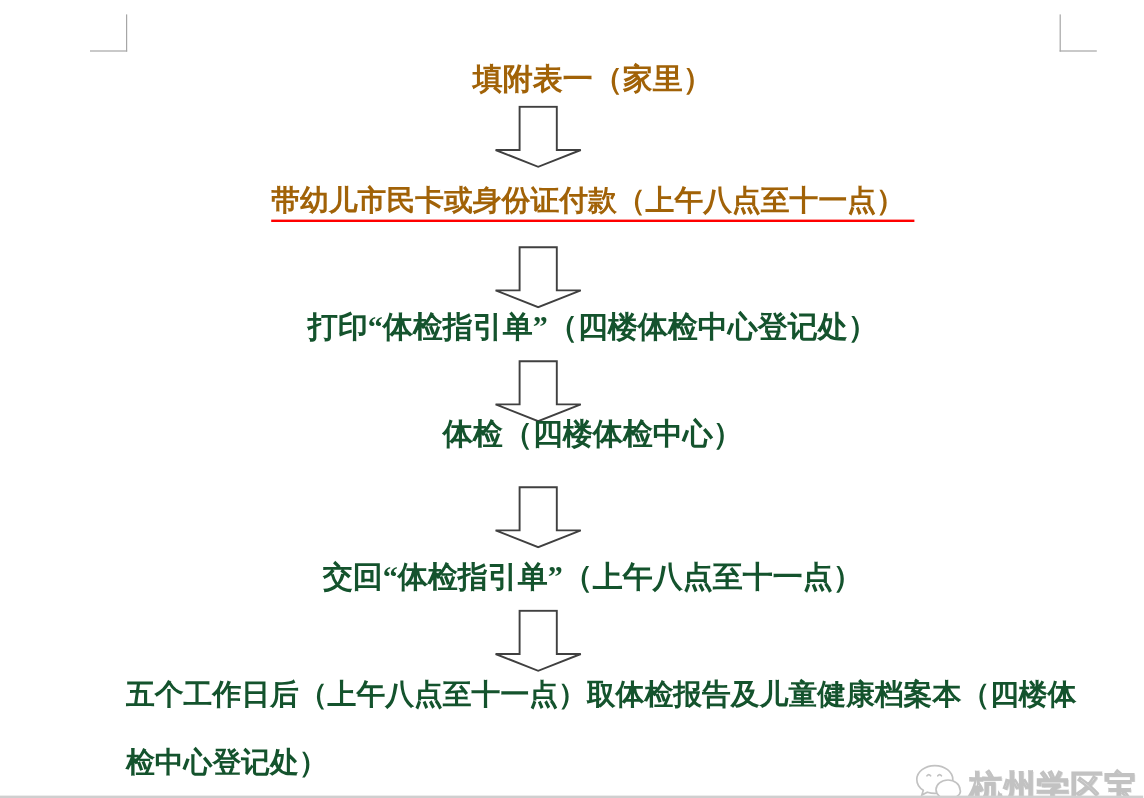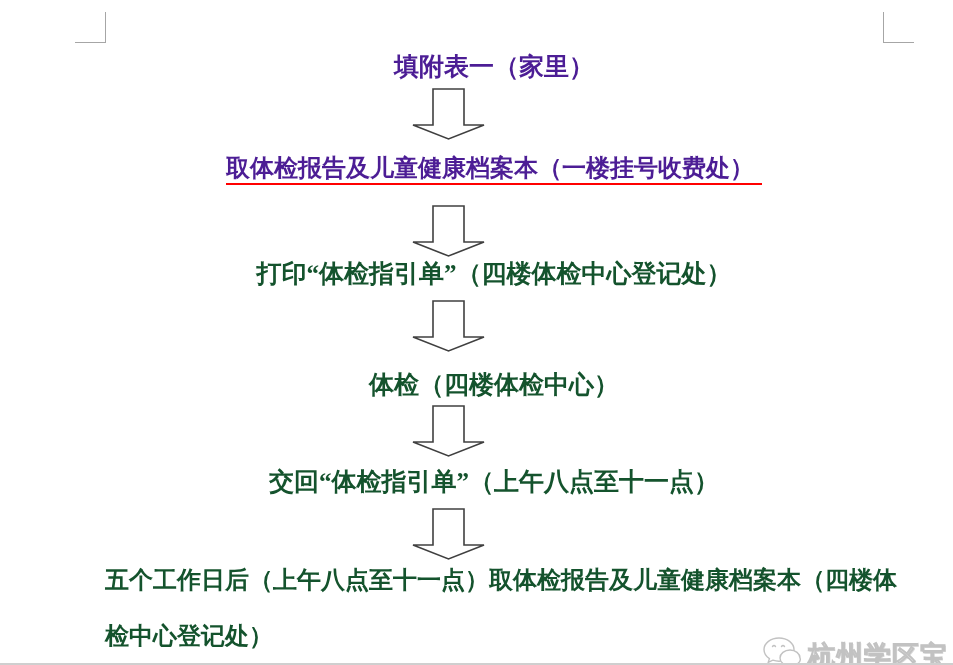--- a/index.html
+++ b/index.html
@@ -46,41 +46,41 @@
     position: absolute;
     left: 105px;
     width: 778px;
     text-align: center;
     font-weight: bold;
     color: #14532d;
     font-size: 25px;
     line-height: 32px;
     white-space: nowrap;
   }
-  .step.red { color: #4c1d95; }
+  .step.red { color: #a16207; }
   .step .u-red {
     border-bottom: 2px solid #ff0000;
     padding-bottom: 2px;
     padding-right: 8px;
   }
   .step.small { font-size: 24px; }
 
   .step.final {
     top: 552px;
     text-align: left;
     white-space: normal;
     width: 800px;
     font-size: 24px;
     line-height: 56px;
   }
 
   .s1 { top: 51px; }
   .s2 { top: 152px; }
   .s3 { top: 258px; }
-  .s4 { top: 371px; font-family: Liberation Mono, monospace; }
+  .s4 { top: 347px; }
   .s5 { top: 466px; }
 
   
   .arrow {
     position: absolute;
     left: 412px;
     width: 74px;
     height: 52px;
   }
   .a1 { top: 88px; }
@@ -119,21 +119,21 @@
 
   <div class="step red s1">
     <span>填附表一（家里）</span>
   </div>
 
   <svg class="arrow a1" viewBox="0 0 74 52">
     <polygon points="21,1 52,1 52,37 72,37 36.5,51 1,37 21,37" fill="#ffffff" stroke="#404040" stroke-width="1.6" stroke-linejoin="miter"></polygon>
   </svg>
 
   <div class="step red small s2">
-    <span class="u-red">取体检报告及儿童健康档案本（一楼挂号收费处）</span>
+    <span class="u-red">带幼儿市民卡或身份证付款（上午八点至十一点）</span>
   </div>
 
   <svg class="arrow a2" viewBox="0 0 74 52">
     <polygon points="21,1 52,1 52,37 72,37 36.5,51 1,37 21,37" fill="#ffffff" stroke="#404040" stroke-width="1.6" stroke-linejoin="miter"></polygon>
   </svg>
 
   <div class="step s3">
     <span>打印“体检指引单”（四楼体检中心登记处）</span>
   </div>
 

